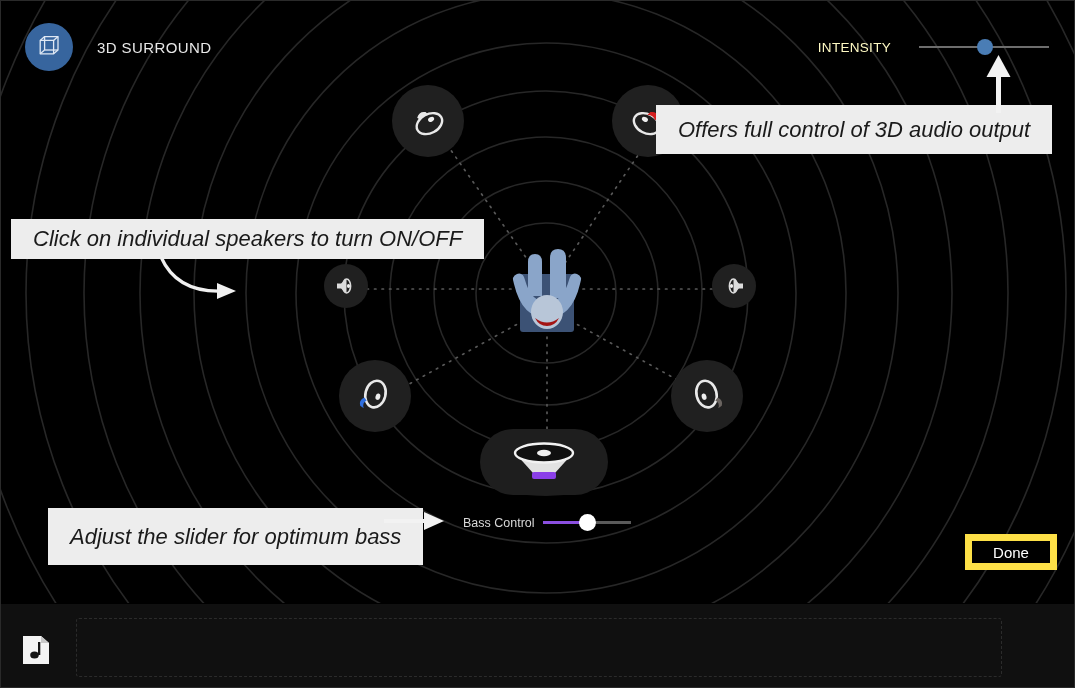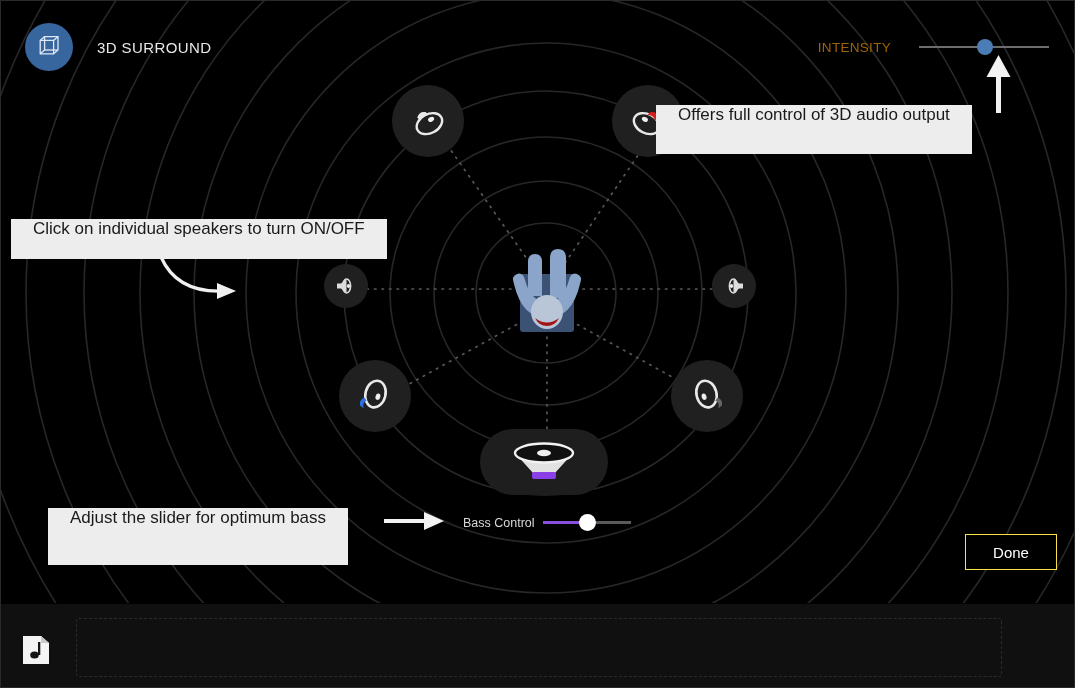--- a/index.html
+++ b/index.html
@@ -59,21 +59,21 @@
     font-size: 15px;
     letter-spacing: 0.4px;
     color: #e8e8e8;
   }
 
   .intensity-label {
     position: absolute;
     right: 185px; top: 39px;
     font-size: 13.5px;
     letter-spacing: 0.3px;
-    color: #a16207;
+    color: #fef9c3;
   }
 
   .intensity-slider {
     position: absolute;
     right: 27px; top: 39px;
     width: 130px; height: 14px;
   }
   .intensity-slider .track {
     position: absolute;
     left: 0; top: 6px;
@@ -139,37 +139,39 @@
     position: absolute; left: 36px; top: 0px;
     width: 17px; height: 17px; border-radius: 50%;
     background: #ffffff;
   }
 
   
   .callout {
     position: absolute;
     background: #ededed;
     color: #1a1a1a;
-    font-size: 17px;
-    display: flex;
+    font-size: 22px;
+    display: flex;
+    align-items: center;
     padding: 0 22px;
     white-space: nowrap;
+    font-style: italic;
   }
   #callout-speakers { left: 10px; top: 218px; height: 40px; }
   #callout-intensity { left: 655px; top: 104px; height: 49px; }
   #callout-bass { left: 47px; top: 507px; height: 57px; }
 
   .arrow-svg { position: absolute; pointer-events: none; }
 
   
   .done-btn {
     position: absolute;
     left: 964px; top: 533px;
     width: 92px; height: 36px;
-    border: 1px solid #fde047;
+    border: 7px solid #fde047;
     background: #000;
     color: #ffffff;
     font-size: 15px;
     display: flex;
     align-items: center;
     justify-content: center;
     cursor: pointer;
   }
 
   

